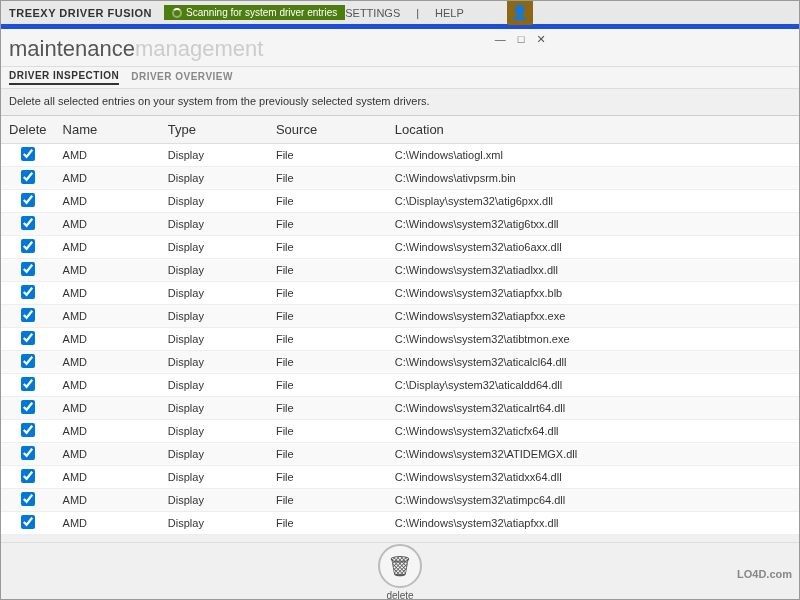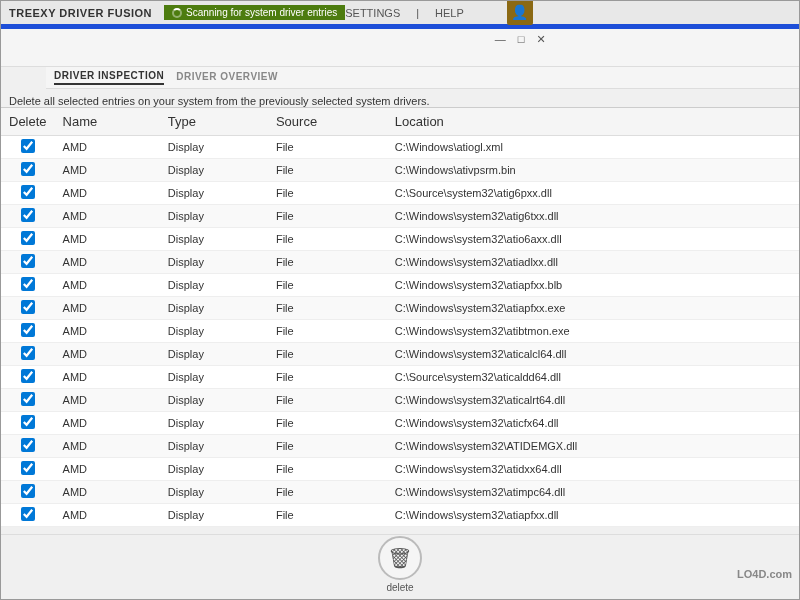--- a/index.html
+++ b/index.html
@@ -115,40 +115,39 @@
 
     
     #sub-nav {
       background: #f5f5f5;
       height: 22px;
       display: flex;
       align-items: center;
       padding: 0 8px;
       gap: 12px;
       border-bottom: 1px solid #ddd;
-      margin-left: 45px;
     }
     .sub-nav-item {
       font-size: 10px;
       font-weight: bold;
       color: #333;
       letter-spacing: 0.5px;
       cursor: pointer;
       padding-bottom: 2px;
     }
     .sub-nav-item.active {
       border-bottom: 2px solid #333;
     }
     .sub-nav-item.inactive {
       color: #888;
     }
 
     
     #description {
-      padding: 6px 8px 0;
+      padding: 6px 8px 8px;
       font-size: 11px;
       color: #333;
       border-bottom: 1px solid #ccc;
     }
 
     
     #table-container {
       overflow-y: auto;
       height: calc(600px - 28px - 38px - 22px - 26px - 60px);
       position: relative;
@@ -271,20 +270,22 @@
     <div id="user-avatar">👤</div>
     <div id="window-controls">
       <span>—</span>
       <span>□</span>
       <span>✕</span>
     </div>
   </div>
 </div>
 
 <div id="nav-bar">
+  <span id="nav-title-maintenance">maintenance</span>
+  <span id="nav-title-management">management</span>
 </div>
 
 <div id="sub-nav">
   <span class="sub-nav-item active">DRIVER INSPECTION</span>
   <span class="sub-nav-item inactive">DRIVER OVERVIEW</span>
 </div>
 
 <div id="description">Delete all selected entries on your system from the previously selected system drivers.</div>
 
 <div id="table-container">
@@ -311,21 +312,21 @@
           <td>AMD</td>
           <td>Display</td>
           <td>File</td>
           <td class="location-cell">C:\Windows\ativpsrm.bin</td>
         </tr>
         <tr>
           <td class="checkbox-cell"><input type="checkbox" checked="" style=""></td>
           <td>AMD</td>
           <td>Display</td>
           <td>File</td>
-          <td class="location-cell">C:\Source\system32\atig6pxx.dll</td>
+          <td class="location-cell">C:\Display\system32\atig6pxx.dll</td>
         </tr>
         <tr>
           <td class="checkbox-cell"><input type="checkbox" checked="" style=""></td>
           <td>AMD</td>
           <td>Display</td>
           <td>File</td>
           <td class="location-cell">C:\Windows\system32\atig6txx.dll</td>
         </tr>
         <tr>
           <td class="checkbox-cell"><input type="checkbox" checked="" style=""></td>
@@ -367,21 +368,21 @@
           <td>AMD</td>
           <td>Display</td>
           <td>File</td>
           <td class="location-cell">C:\Windows\system32\aticalcl64.dll</td>
         </tr>
         <tr>
           <td class="checkbox-cell"><input type="checkbox" checked="" style=""></td>
           <td>AMD</td>
           <td>Display</td>
           <td>File</td>
-          <td class="location-cell">C:\Source\system32\aticaldd64.dll</td>
+          <td class="location-cell">C:\Display\system32\aticaldd64.dll</td>
         </tr>
         <tr>
           <td class="checkbox-cell"><input type="checkbox" checked="" style=""></td>
           <td>AMD</td>
           <td>Display</td>
           <td>File</td>
           <td class="location-cell">C:\Windows\system32\aticalrt64.dll</td>
         </tr>
         <tr>
           <td class="checkbox-cell"><input type="checkbox" checked="" style=""></td>

